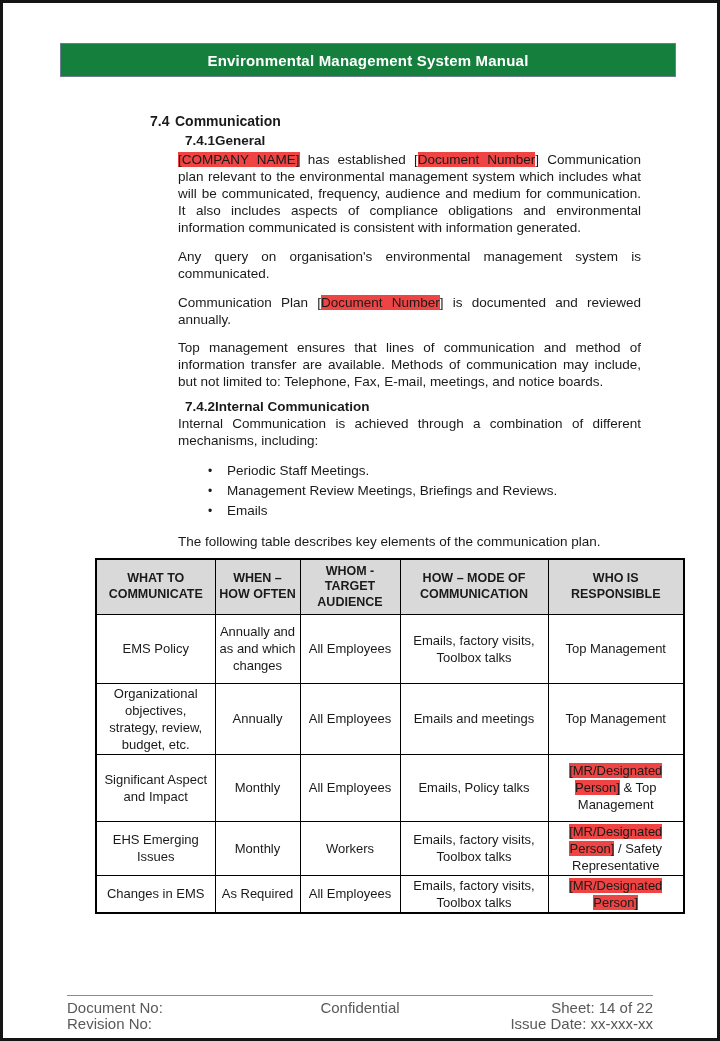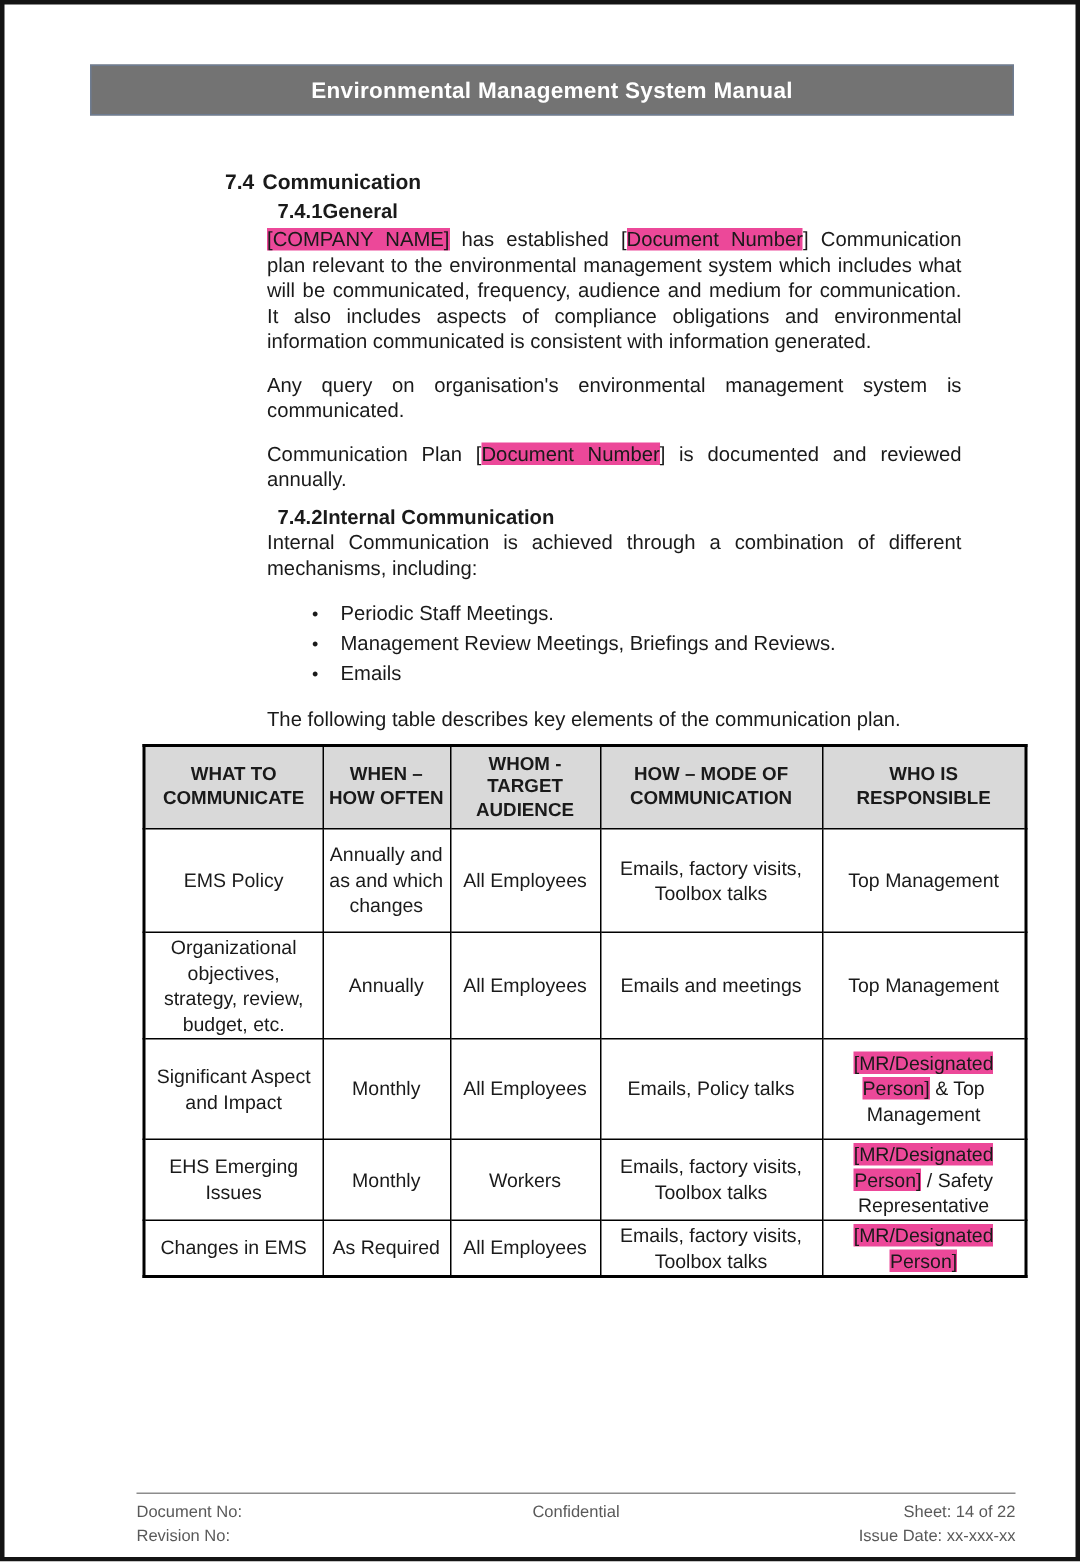--- a/index.html
+++ b/index.html
@@ -15,21 +15,21 @@
     width: 720px; height: 1041px;
     border: 3px solid #141414;
     background: #ffffff;
     overflow: hidden;
   }
   
   .banner {
     position: absolute;
     left: 57px; top: 40px;
     width: 616px; height: 34px;
-    background: #737373;
+    background: #15803d;
     border: 1px solid #6e7c91;
     display: flex; align-items: center; justify-content: center;
   }
   .banner .banner-text {
     color: #ffffff;
     font-size: 15px;
     font-weight: bold;
     letter-spacing: 0.2px;
   }
   
@@ -44,21 +44,21 @@
     font-size: 13.5px; font-weight: bold; line-height: 17px;
   }
   .hsub .sec-num { display: inline-block; width: 37px; text-align: right; }
   p.body {
     margin: 2px 76px 0 143px;
     font-size: 13.5px; line-height: 17px;
     text-align: justify;
   }
   p.mt12 { margin-top: 12px; }
   p.mt11 { margin-top: 11px; }
-  .hl { background: #ec4899; }
+  .hl { background: #ef4444; }
   .b  { font-weight: normal; margin-top: 44px; }
   
   .bullets { margin: 12px 76px 0 173px; }
   .bullet-item { display: flex; font-size: 13.5px; line-height: 20px; }
   .bullet-item .dot { width: 19px; font-size: 12px; }
   
   table.comm {
     margin: 8px 0 0 60px;
     width: 588px;
     border-collapse: collapse;
@@ -91,21 +91,21 @@
   tr.r4 { height: 36px; }
   
   .footer {
     position: absolute;
     left: 64px; top: 992px;
     width: 586px;
     border-top: 1.5px solid #8c8c8c;
     padding-top: 4px;
     display: flex;
     color: #595959;
-    font-size: 11px; line-height: 16px; margin-left: 24px;
+    font-size: 15px; line-height: 16px;
   }
   .footer .f-left   { flex: 1; text-align: left; }
   .footer .f-center { flex: 1; text-align: center; }
   .footer .f-right  { flex: 1; text-align: right; }
 </style>
 </head>
 <body>
 
 <div class="frame">
 
@@ -122,20 +122,21 @@
     <div class="hsub">
       <span class="sec-num">7.4.1</span><span>General</span>
     </div>
 
     <p class="body"><span class="hl">[COMPANY NAME]</span><span> has established [</span><span class="hl">Document Number</span><span>] </span><span class="b">Communication plan</span><span> relevant to the environmental management system which includes what will be communicated, frequency, audience and medium for communication. It also includes aspects of compliance obligations and environmental information communicated is consistent with information generated.</span></p>
 
     <p class="body mt12">Any query on organisation's environmental management system is communicated.</p>
 
     <p class="body mt12"><span>Communication Plan [</span><span class="hl">Document Number</span><span>] is documented and reviewed annually.</span></p>
 
+    <p class="body mt11">Top management ensures that lines of communication and method of information transfer are available. Methods of communication may include, but not limited to: Telephone, Fax, E-mail, meetings, and notice boards.</p>
 
     <div class="hsub" style="margin-top:8px;">
       <span class="sec-num">7.4.2</span><span>Internal Communication</span>
     </div>
 
     <p class="body" style="margin-top:0;">Internal Communication is achieved through a combination of different mechanisms, including:</p>
 
     <div class="bullets">
       <div class="bullet-item">
           <span class="dot">•</span>

